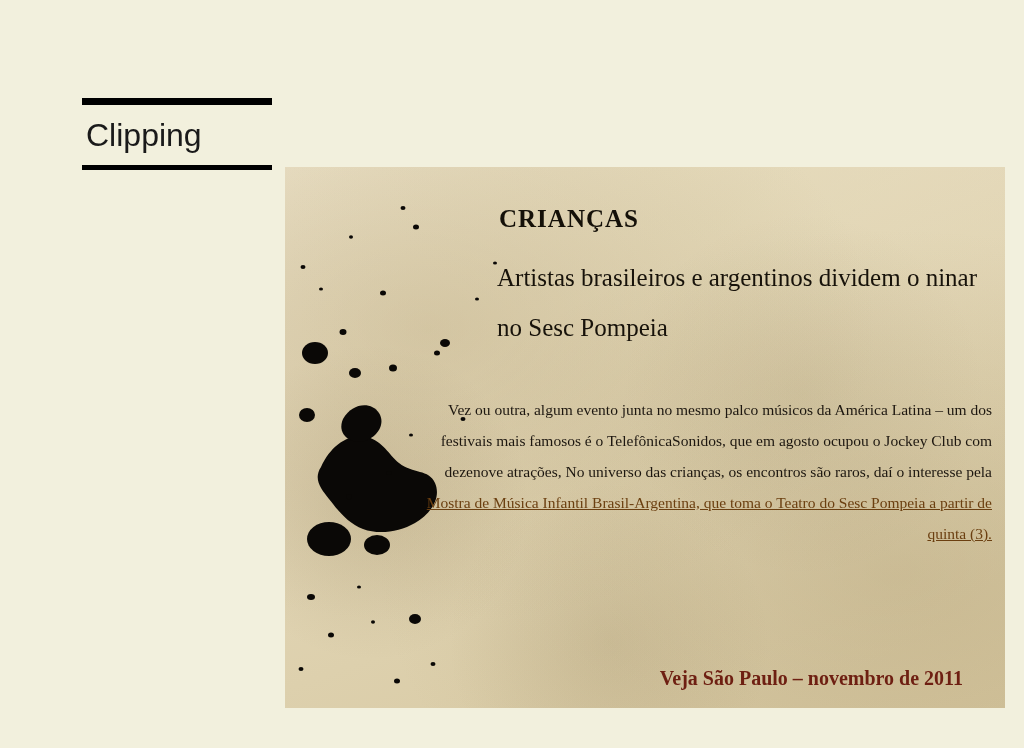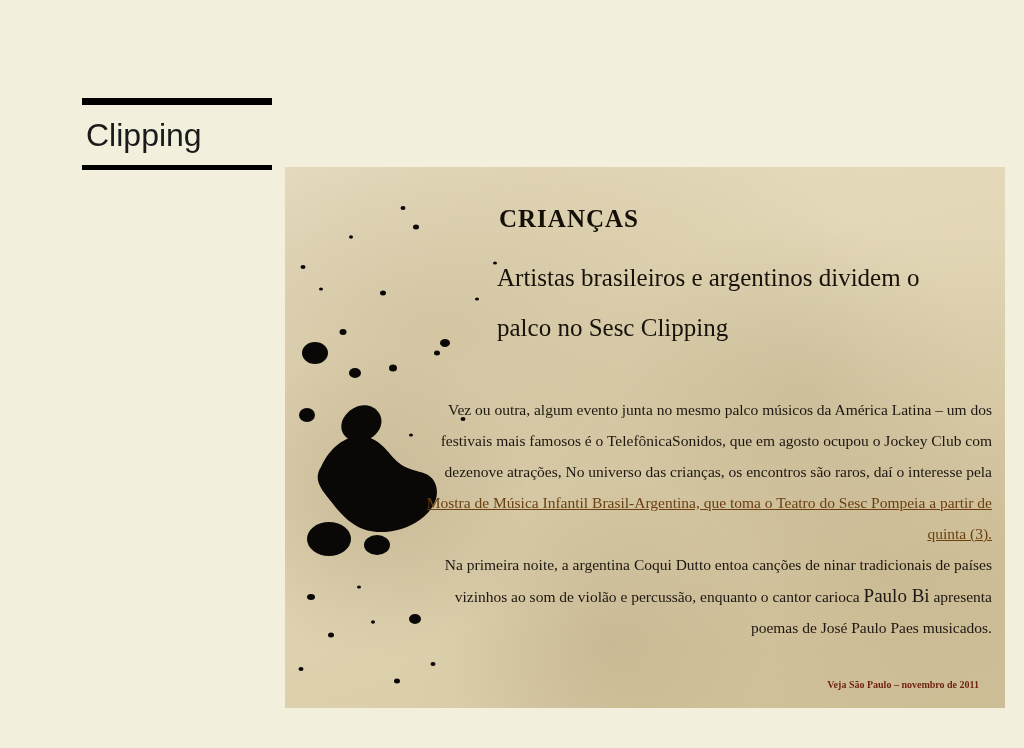--- a/index.html
+++ b/index.html
@@ -115,24 +115,24 @@
   .clip-link {
     color: #6b3f10;
     text-decoration: underline;
   }
   .big-name {
     font-size: 19px;
   }
 
   .clip-credit {
     position: absolute;
-    right: 26px;
+    right: 42px;
     bottom: 18px;
     font-family: "Liberation Serif", serif;
-    font-size: 10px;
+    font-size: 20px;
     font-weight: bold;
     color: #6e1f12;
     white-space: nowrap;
   }
 </style>
 </head>
 <body>
 
 <div class="title-block">
   <div class="title-rule"></div>
@@ -173,21 +173,20 @@
       <ellipse cx="192" cy="132" rx="2" ry="1.6"></ellipse>
       <ellipse cx="210" cy="96" rx="2" ry="1.6"></ellipse>
       <ellipse cx="64" cy="330" rx="3" ry="2.4"></ellipse>
       <ellipse cx="104" cy="306" rx="2.5" ry="2"></ellipse>
       <ellipse cx="126" cy="268" rx="2" ry="1.6"></ellipse>
       <ellipse cx="74" cy="420" rx="2" ry="1.6"></ellipse>
     </g>
   </svg>
 
   <div class="clip-kicker">CRIANÇAS</div>
-  <div class="clip-headline">Artistas brasileiros e argentinos dividem o palco no Sesc Clipping</div>
+  <div class="clip-headline">Artistas brasileiros e argentinos dividem o ninar no Sesc Pompeia</div>
 
   <div class="clip-body">
     <p><span>Vez ou outra, algum evento junta no mesmo palco músicos da América Latina – um dos festivais mais famosos é o TelefônicaSonidos, que em agosto ocupou o Jockey Club com dezenove atrações, No universo das crianças, os encontros são raros, daí o interesse pela </span><span class="clip-link">Mostra de Música Infantil Brasil-Argentina,  que toma o Teatro do Sesc Pompeia a partir de quinta (3).</span></p>
-    <p><span>Na primeira noite, a argentina Coqui Dutto entoa canções de ninar tradicionais de países vizinhos ao som de violão e percussão, enquanto o cantor carioca </span><span class="big-name">Paulo Bi</span><span> apresenta poemas de José Paulo Paes musicados.</span></p>
   </div>
 
   <div class="clip-credit">Veja São Paulo – novembro de 2011</div>
 </div>
 
 </body></html>

